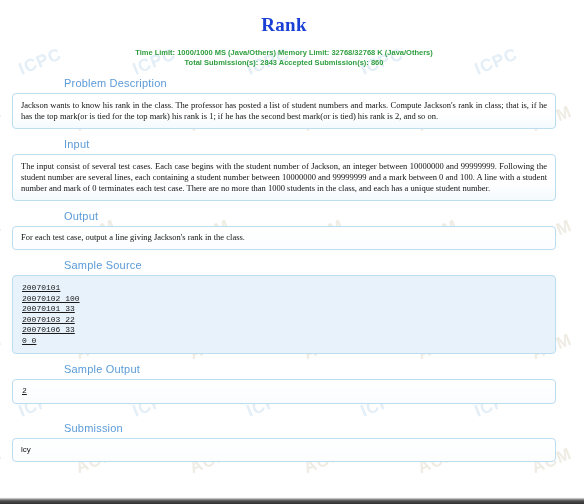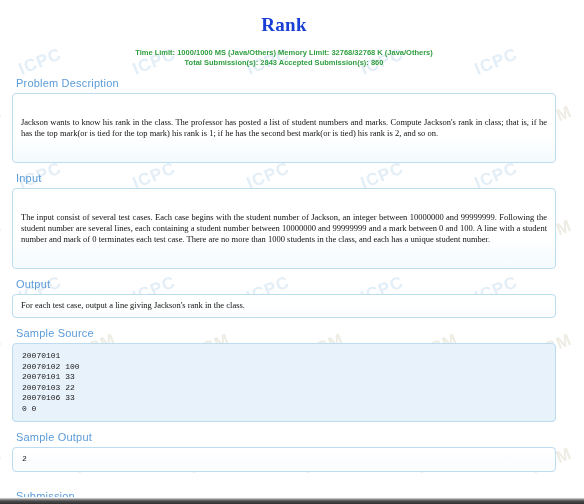--- a/index.html
+++ b/index.html
@@ -81,26 +81,27 @@
   .section {
     margin: 0 8px;
     padding-top: 9px;
   }
   .section-header {
     color: #5b9bd8;
     font-family: "Liberation Sans", sans-serif;
     font-size: 11px;
     padding: 0 0 4px 4px;
     letter-spacing: 0.2px;
+    margin-left: 48px;
   }
   .section-body {
     border: 1px solid #bcdcf0;
     border-radius: 4px;
     background: linear-gradient(to bottom, #ffffff 0%, #ffffff 60%, #f4fafd 100%);
-    padding: 23px 8px;
+    padding: 6px 8px;
     font-family: "Liberation Serif", serif;
     font-size: 8.5px;
     line-height: 11px;
     color: #111111;
     text-align: justify;
   }
   .section-body.narrow {
     padding: 5px 8px 6px 8px;
   }
 
@@ -108,20 +109,21 @@
   .section-body.code {
     background: #e8f2fa;
     border: 1px solid #bcdcf0;
     font-family: "Liberation Mono", monospace;
     font-size: 8px;
     line-height: 10.5px;
     white-space: pre;
     color: #1a1a1a;
     text-align: left;
     padding: 7px 9px;
+    text-decoration: underline;
   }
   .section-body.code.single {
     padding: 6px 9px;
     background: linear-gradient(to bottom, #ffffff 0%, #fafcfe 100%);
   }
   .section-body.plain {
     background: linear-gradient(to bottom, #ffffff 0%, #fbfdfe 100%);
   }
   .section-body.cn {
     font-family: "DejaVu Sans", sans-serif;

